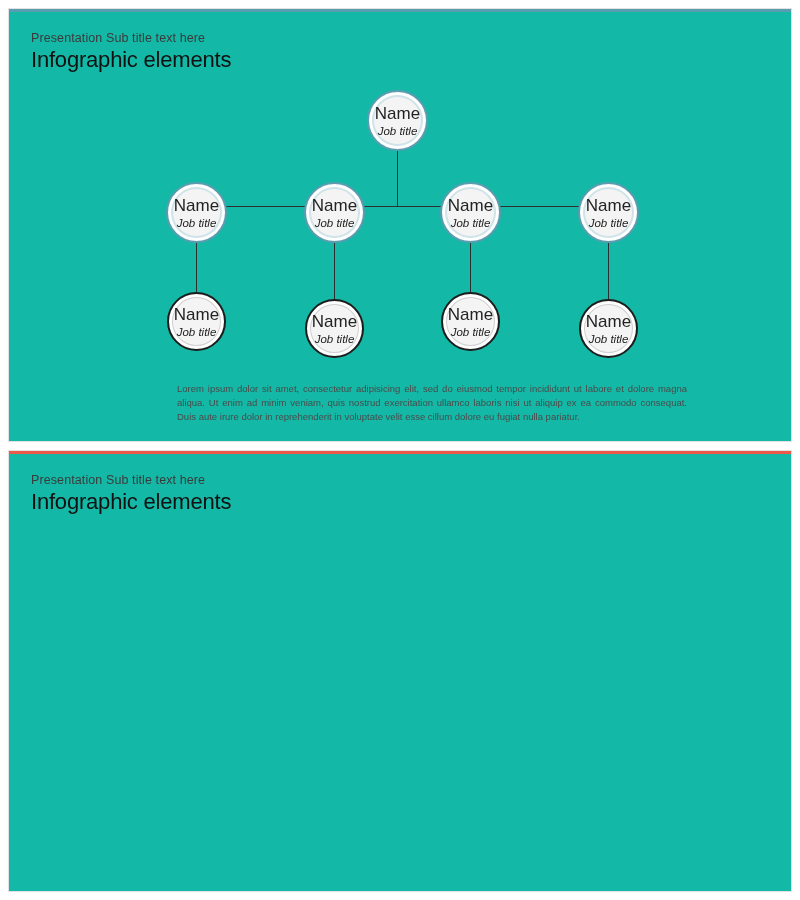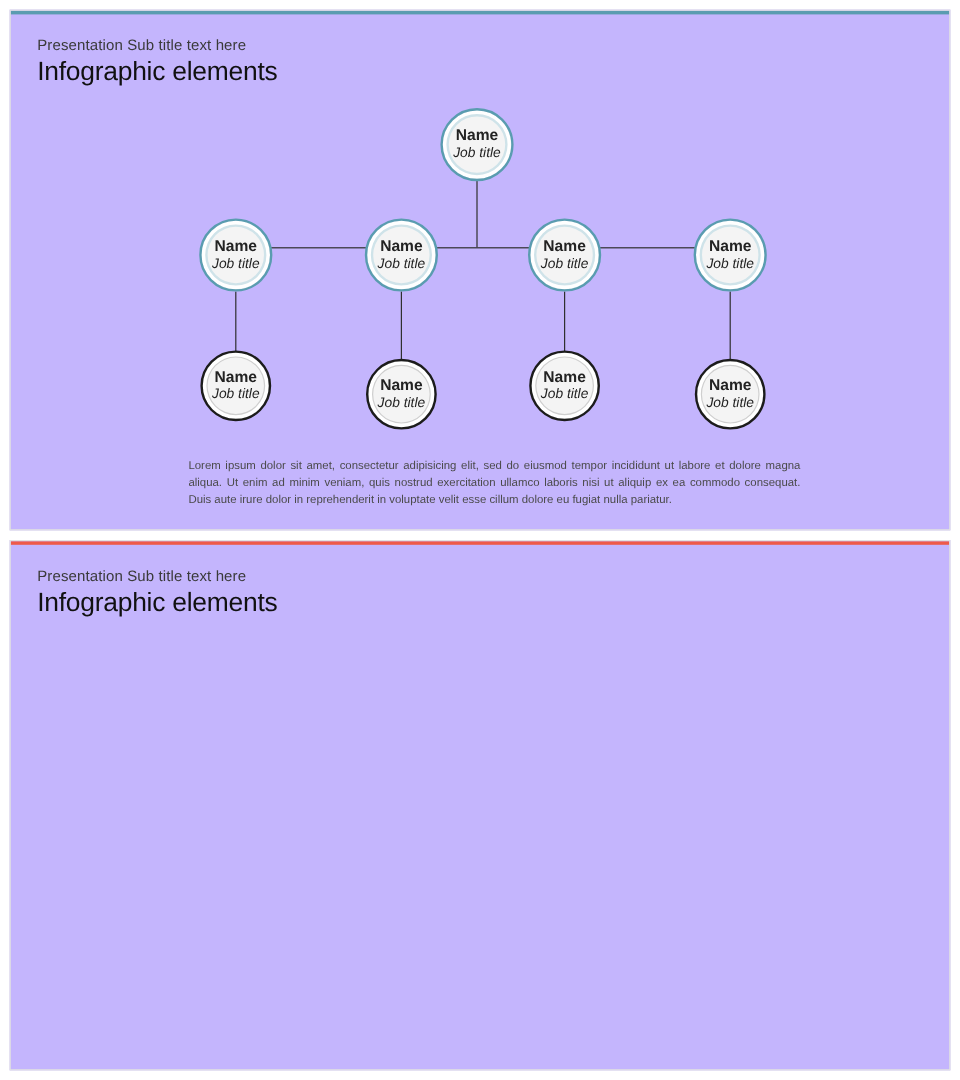--- a/index.html
+++ b/index.html
@@ -17,21 +17,21 @@
     position: relative;
     width: 800px;
     height: 900px;
     background: #ffffff;
     box-sizing: border-box;
   }
   .slide {
     position: absolute;
     left: 8px;
     width: 784px;
-    background: #c4b5fd;
+    background: #14b8a6;
     border: 1px solid #e2e2e2;
     box-sizing: border-box;
     overflow: hidden;
   }
   .slide-top {
     top: 8px;
     height: 434px;
   }
   .slide-bottom {
     top: 450px;
@@ -86,23 +86,23 @@
     border-radius: 50%;
     box-sizing: border-box;
     display: flex;
     flex-direction: column;
     align-items: center;
     justify-content: center;
     background: #f4f4f4;
     line-height: 1.25;
   }
   .node .nm {
-    font-size: 13px;
+    font-size: 17px;
     color: #232323;
-    font-weight: 700;
+    font-weight: 400;
   }
   .node .jt {
     font-size: 11.5px;
     color: #232323;
     font-weight: 400;
     font-style: italic;
   }
   
   .ring-teal {
     border: 2px solid #5a9cb0;
@@ -113,20 +113,21 @@
     box-shadow: inset 0 0 0 3px #ffffff, inset 0 0 0 4px #cfcfcf;
   }
 
   .lorem {
     position: absolute;
     font-size: 9.5px;
     line-height: 1.5;
     color: #4a4a4a;
     text-align: justify;
     width: 510px;
+    margin-left: 20px;
   }
 </style>
 </head>
 <body>
 
 <div class="page">
 
   <section class="slide slide-top">
     <div class="accent-bar"></div>
 

